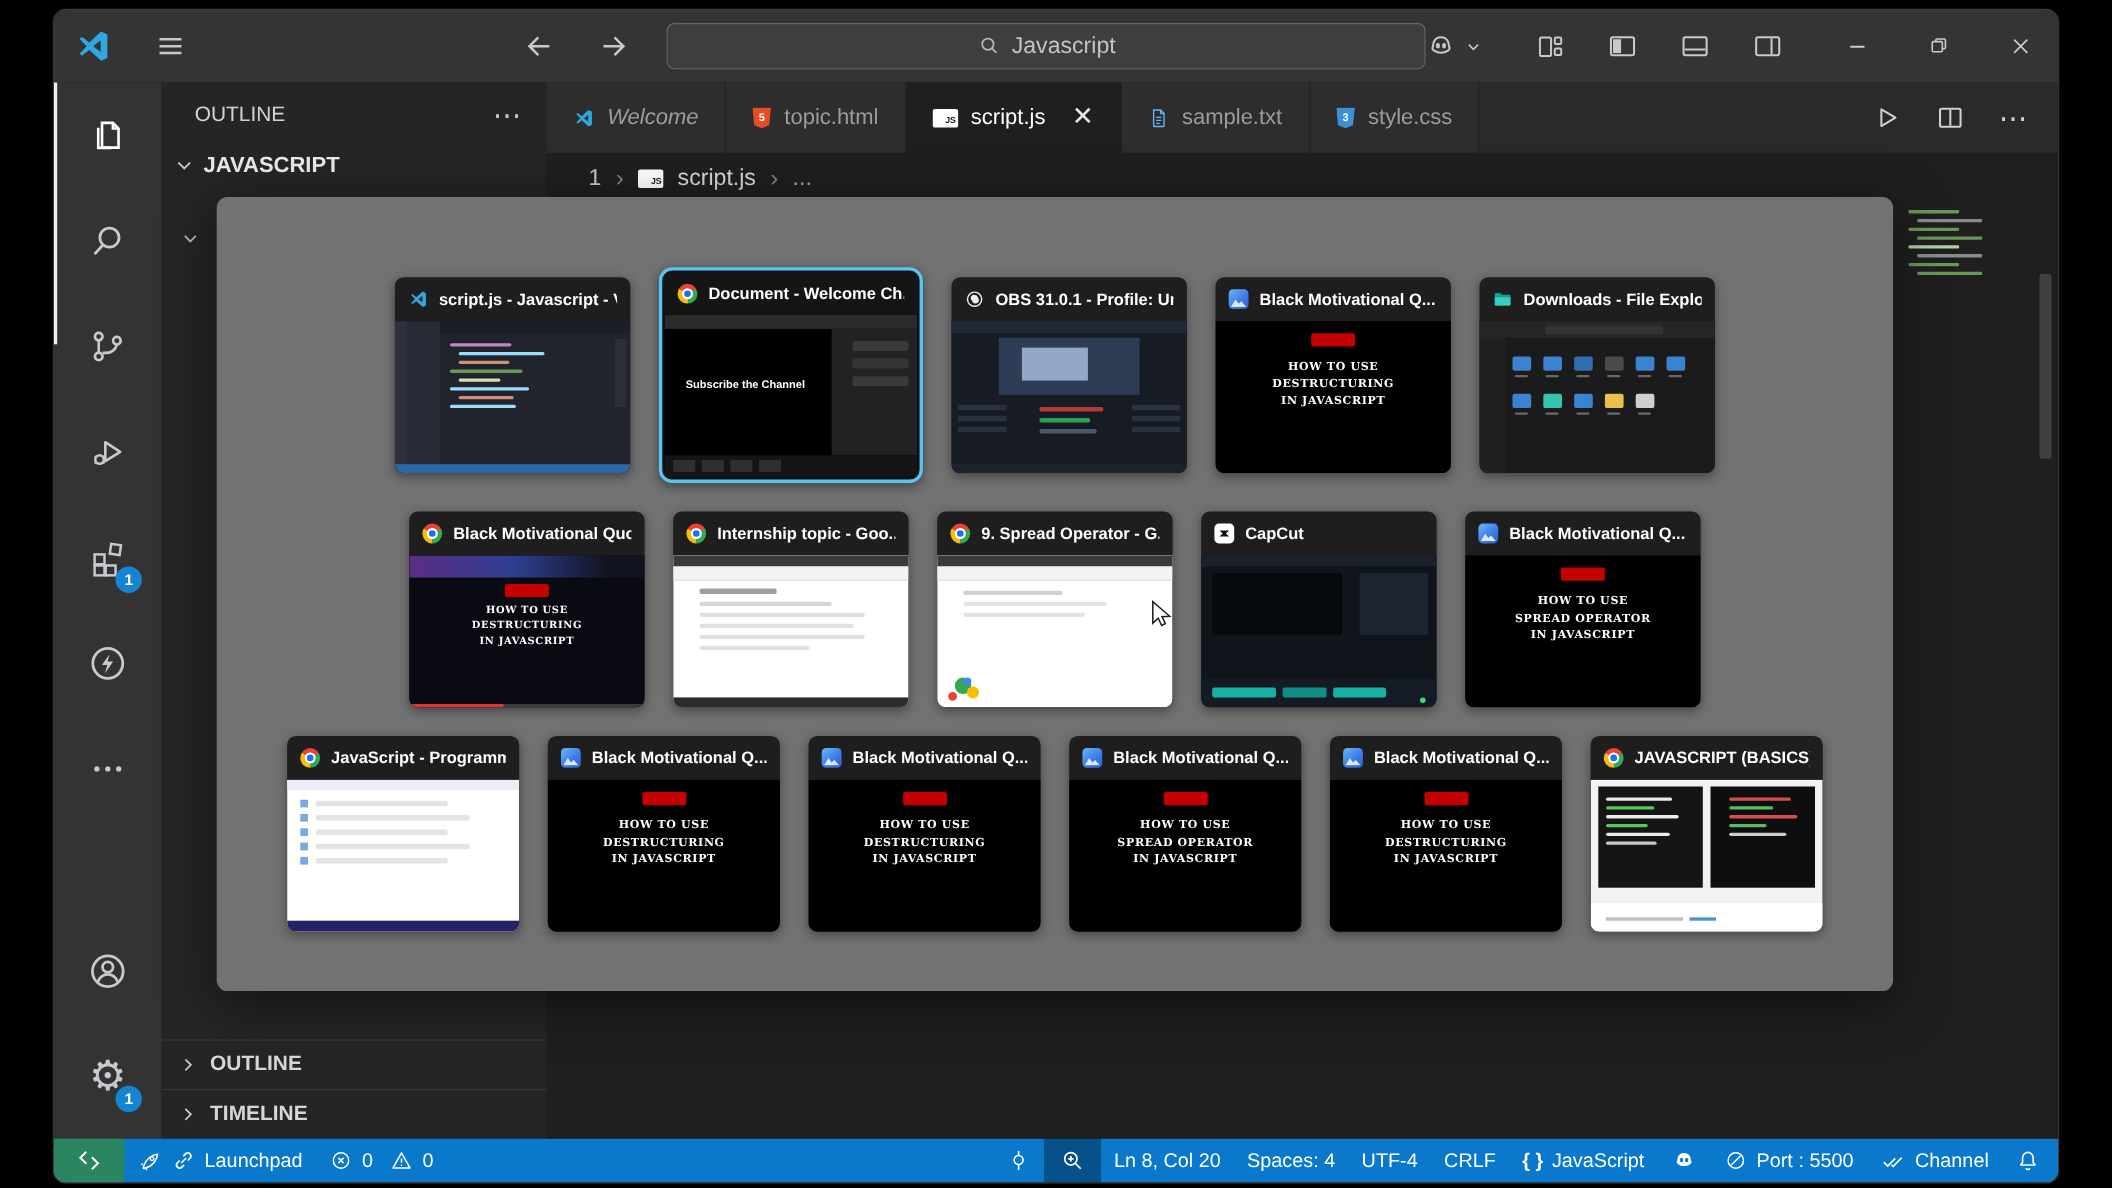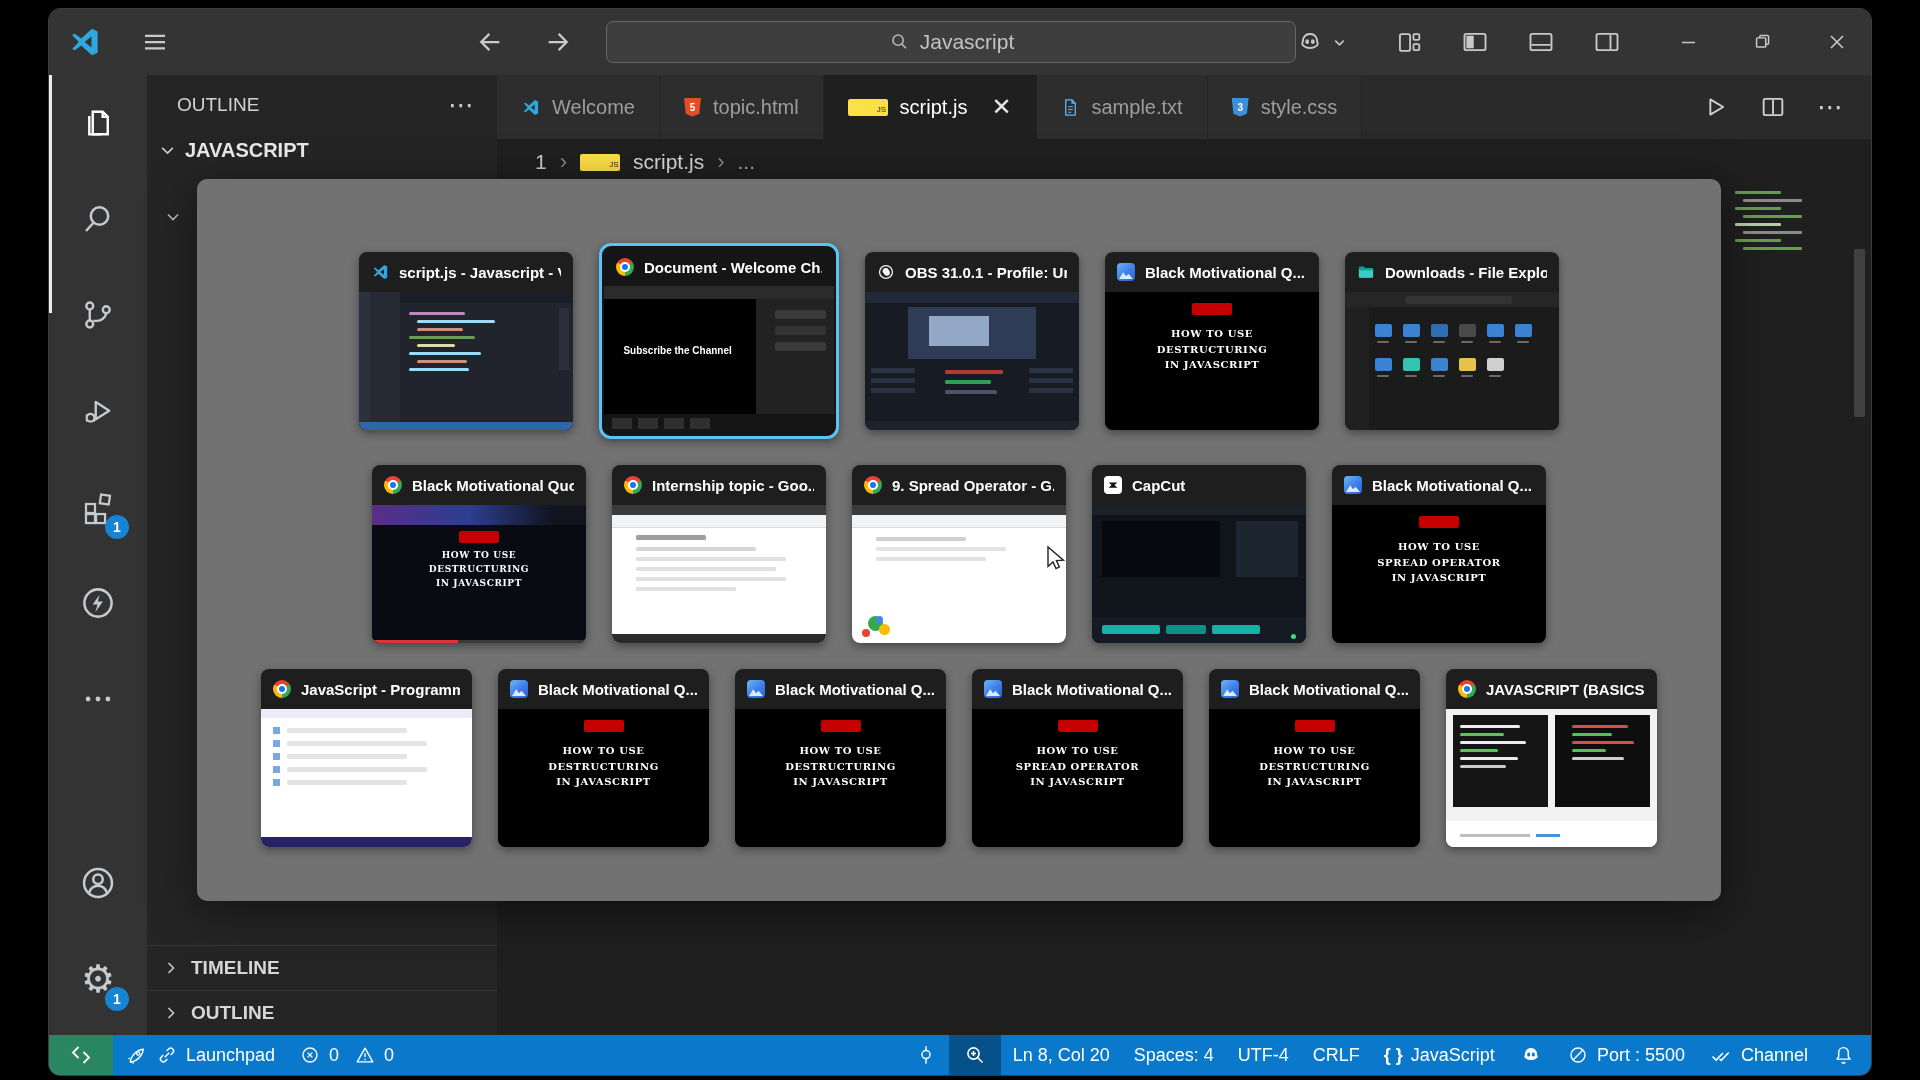--- a/index.html
+++ b/index.html
@@ -34,37 +34,37 @@
   .sb-dots{margin-left:auto;font-size:26px;color:#c9c9c9;letter-spacing:1px}
   .sb-sec{display:flex;align-items:center;gap:9px;padding:4px 0 4px 12px;font-weight:700;font-size:20px;color:#eaeaea}
   .sb-subchev{position:absolute;left:18px;top:134px;color:#c9c9c9}
   .sb-bottom{margin-top:auto}
   .sb-row{height:45px;display:flex;align-items:center;gap:12px;padding-left:16px;font-weight:700;font-size:19px;color:#d6d6d6;border-top:1px solid #3a3a3a}
 
   .editor{flex:1;display:flex;flex-direction:column;min-width:0;background:#1f1f1f}
   .tabsbar{height:64px;background:#2a2a2a;display:flex;align-items:stretch;flex:0 0 auto}
   .tab{display:flex;align-items:center;gap:12px;padding:0 24px;font-size:20px;color:#9d9d9d;background:#2d2d2d;border-right:1px solid #232323;white-space:nowrap}
   .tab.active{background:#1f1f1f;color:#fff}
-  .tab .tlabel.italic{}
+  .tab .tlabel.italic{font-style:italic}
   .tclose{margin-left:12px;font-size:24px;color:#e6e6e6;line-height:1}
   .tab-actions{margin-left:auto;display:flex;align-items:center;gap:30px;padding:0 28px;color:#d0d0d0;background:#2a2a2a}
   .crumb{height:46px;background:#1f1f1f;display:flex;align-items:center;gap:13px;padding-left:38px;color:#a9a9a9;font-size:21px;flex:0 0 auto}
   .crumb .sep{color:#858585;font-size:22px}
   .crumb .c-root{color:#c9c9c9}
   .crumb .c-file{color:#d8d8d8}
   .edbody{flex:1;position:relative;background:#1f1f1f}
   .mm{position:absolute;right:62px;top:6px;width:74px}
   .mm i{position:absolute;height:3px;border-radius:1px}
   .scrl{position:absolute;right:6px;top:64px;width:11px;height:168px;background:#5b5b5b;opacity:.55;border-radius:2px}
 
   
   .shield{display:inline-flex;align-items:center;justify-content:center;width:17px;height:19px;clip-path:polygon(0 0,100% 0,90% 86%,50% 100%,10% 86%);font-size:10px;font-weight:700;color:#fff}
   .shield.html{background:#e44d26}
   .shield.css{background:#3d8fd6}
-  .fi-js{width:40px;height:17px;background:#fde047;color:#1c1c1c;font-size:8px;font-weight:400;display:flex;align-items:flex-end;justify-content:flex-end;padding:1.5px;border-radius:2px}
+  .fi-js{width:23px;height:17px;background:#ffffff;color:#1c1c1c;font-size:8px;font-weight:700;display:flex;align-items:flex-end;justify-content:flex-end;padding:1.5px;border-radius:2px}
 
   
   .statusbar{height:40px;background:var(--statusbar,#0a79cc);display:flex;align-items:stretch;color:#fff;font-size:18px;flex:0 0 auto}
   .st-item{display:flex;align-items:center;gap:8px;padding:0 12px;white-space:nowrap}
   .st-remote{background:var(--remote,#2a8561);width:64px;justify-content:center;padding:0}
   .st-spacer{flex:1}
   .st-zoomtile{background:rgba(0,0,0,.33);padding:0 14px}
   .st-num{font-size:18px}
 
   
@@ -342,29 +342,29 @@
             <path d="M3 5.5 8 10.5 13 5.5" stroke="#b9b9b9" stroke-width="1.6" fill="none"></path>
           </svg>
         </span>
       <div class="sb-bottom">
         <div class="sb-row">
           <span>
               <svg viewBox="0 0 16 16" width="16" height="16">
                 <path d="M5.5 3 10.5 8 5.5 13" stroke="#c9c9c9" stroke-width="1.6" fill="none"></path>
               </svg>
             </span>
-          <span>TIMELINE</span>
+          <span>OUTLINE</span>
         </div>
         <div class="sb-row">
           <span>
               <svg viewBox="0 0 16 16" width="16" height="16">
                 <path d="M5.5 3 10.5 8 5.5 13" stroke="#c9c9c9" stroke-width="1.6" fill="none"></path>
               </svg>
             </span>
-          <span>OUTLINE</span>
+          <span>TIMELINE</span>
         </div>
       </div>
     </div>
 
     <div class="editor">
       <div class="tabsbar">
         <div class="tab">
           <span>
               <svg viewBox="0 0 24 24" width="19" height="19">
                 <path fill="#2fa8e1" d="M17.6 2.6 10 9.6 5.5 6.1 3.6 7l4.7 5-4.7 5 1.9.9L10 14.4l7.6 7 4-1.9V4.5zM17.3 8.2v7.6l-4.8-3.8z"></path>

